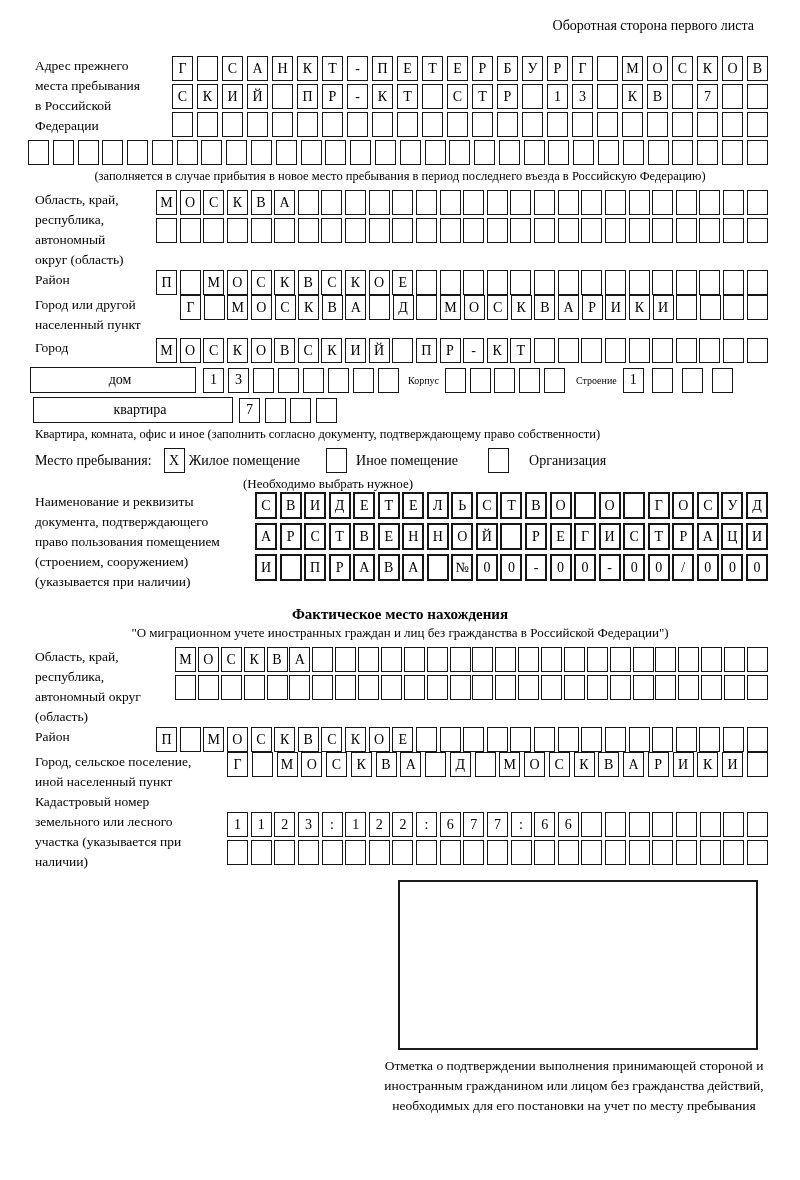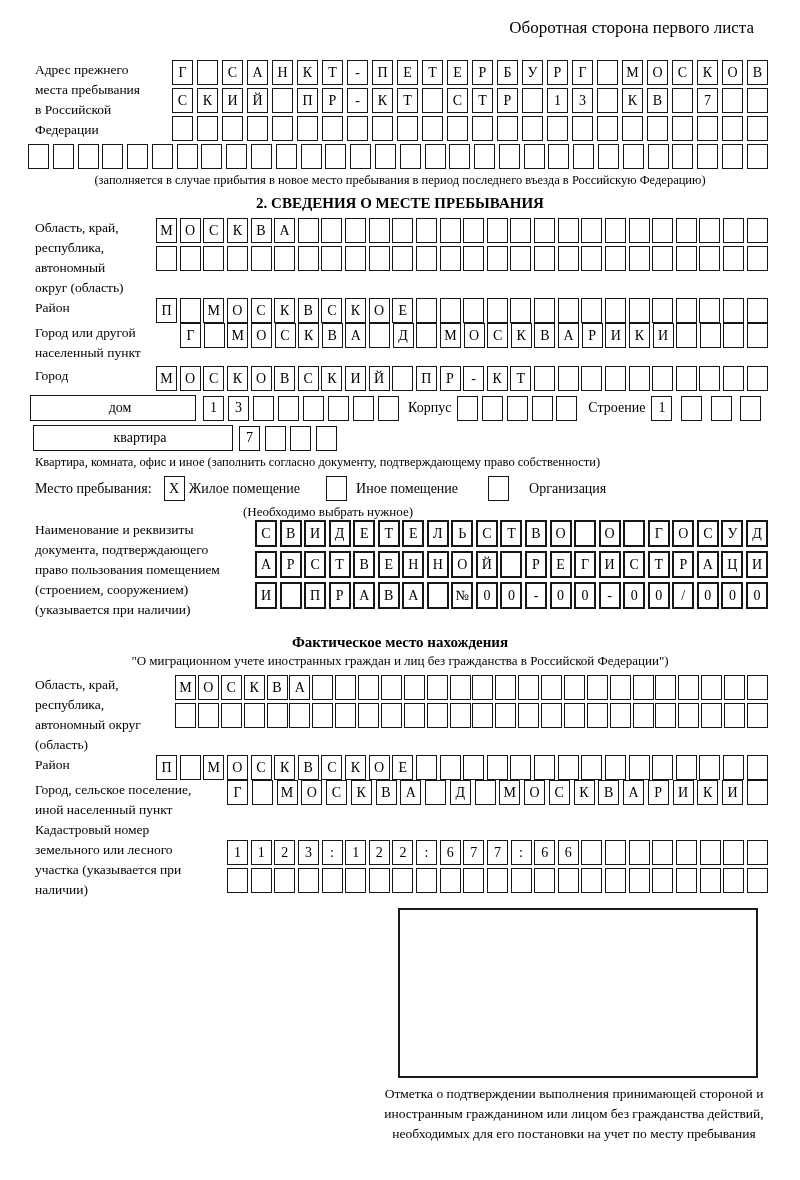--- a/index.html
+++ b/index.html
@@ -1,21 +1,21 @@
 <!DOCTYPE html>
 <html><head>
 <meta charset="utf-8">
 <style>
   html,body{margin:0;padding:0;background:#fff;}
   .page{
     width:800px;height:1180px;background:#ffffff;color:#000;
     font-family:"Liberation Serif","DejaVu Serif",serif;
     position:relative;overflow:hidden;box-sizing:border-box;
   }
-  .hdr-right{text-align:right;padding:18px 46px 0 2px;font-size:17px;}
+  .hdr-right{text-align:right;padding:18px 46px 0 2px;font-size:14px;}
   .field{display:flex;margin:0 30px 0 35px;}
   .field .label{font-size:13.5px;line-height:20px;flex:0 0 auto;box-sizing:border-box;}
   .rows{display:flex;flex-direction:column;gap:3px;}
   .cells{display:flex;justify-content:space-between;}
   .cell{
     width:21px;height:25px;border:1.6px solid #161616;box-sizing:border-box;
     display:flex;align-items:center;justify-content:center;
     font-size:14px;background:#fff;flex:0 0 auto;
   }
   .bold-cells .cell{width:22px;height:27px;border-width:2.2px;}
@@ -31,21 +31,21 @@
   .lblw192{width:192px;padding-right:17px}
   .caption-center{font-size:12.5px;text-align:center;margin-top:4px;}
   .sec-title{font-size:15px;font-weight:bold;text-align:center;margin-top:7px;}
   .sub-center{font-size:13px;text-align:center;margin-top:2px;}
   .full-row{margin:3px 30px 0 28px;}
   .named-box{
     border:1.6px solid #161616;height:26px;box-sizing:border-box;
     display:flex;align-items:center;justify-content:center;font-size:14px;flex:0 0 auto;padding-left:14px;
   }
   .house-row{display:flex;align-items:center;margin:4px 30px 0 30px;}
-  .inline-lbl{font-size:14px;flex:0 0 auto;}
+  .inline-lbl{font-size:10px;flex:0 0 auto;}
   .left-caption{font-size:12.5px;margin:4px 30px 0 35px;}
   .stay-row{display:flex;align-items:center;margin:6px 30px 0 35px;font-size:14px;}
   .stay-note{font-size:13px;margin:3px 0 0 243px;}
   .big-box{
     width:360px;height:170px;border:2px solid #1b1b1b;box-sizing:border-box;
     margin:8px 0 0 398px;background:#fff;
   }
   .confirm-caption{
     width:404px;margin:6px 0 0 372px;text-align:center;
     font-size:13.5px;line-height:20px;
@@ -170,21 +170,20 @@
       <div class="cell"></div>
       <div class="cell"></div>
       <div class="cell"></div>
       <div class="cell"></div>
       <div class="cell"></div>
       <div class="cell"></div>
       <div class="cell"></div>
     </div>
   <div class="caption-center">(заполняется в случае прибытия в новое место пребывания в период последнего въезда в Российскую Федерацию)</div>
 
-  <div class="sec-title">2. СВЕДЕНИЯ О МЕСТЕ ПРЕБЫВАНИЯ</div>
 
   <div class="field mt6">
     <div class="label lblw121">Область, край, республика, автономный округ (область)</div>
     <div class="rows">
       <div class="cells w612">
           <div class="cell">М</div>
           <div class="cell">О</div>
           <div class="cell">С</div>
           <div class="cell">К</div>
           <div class="cell">В</div>

